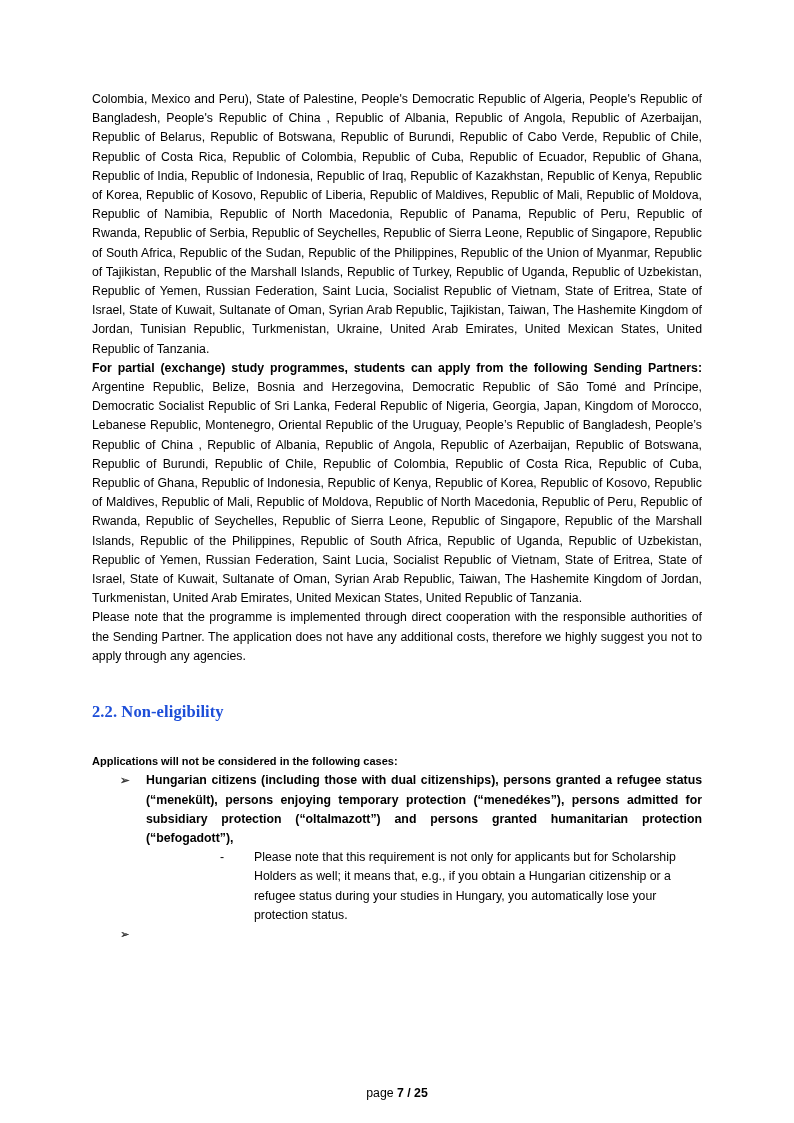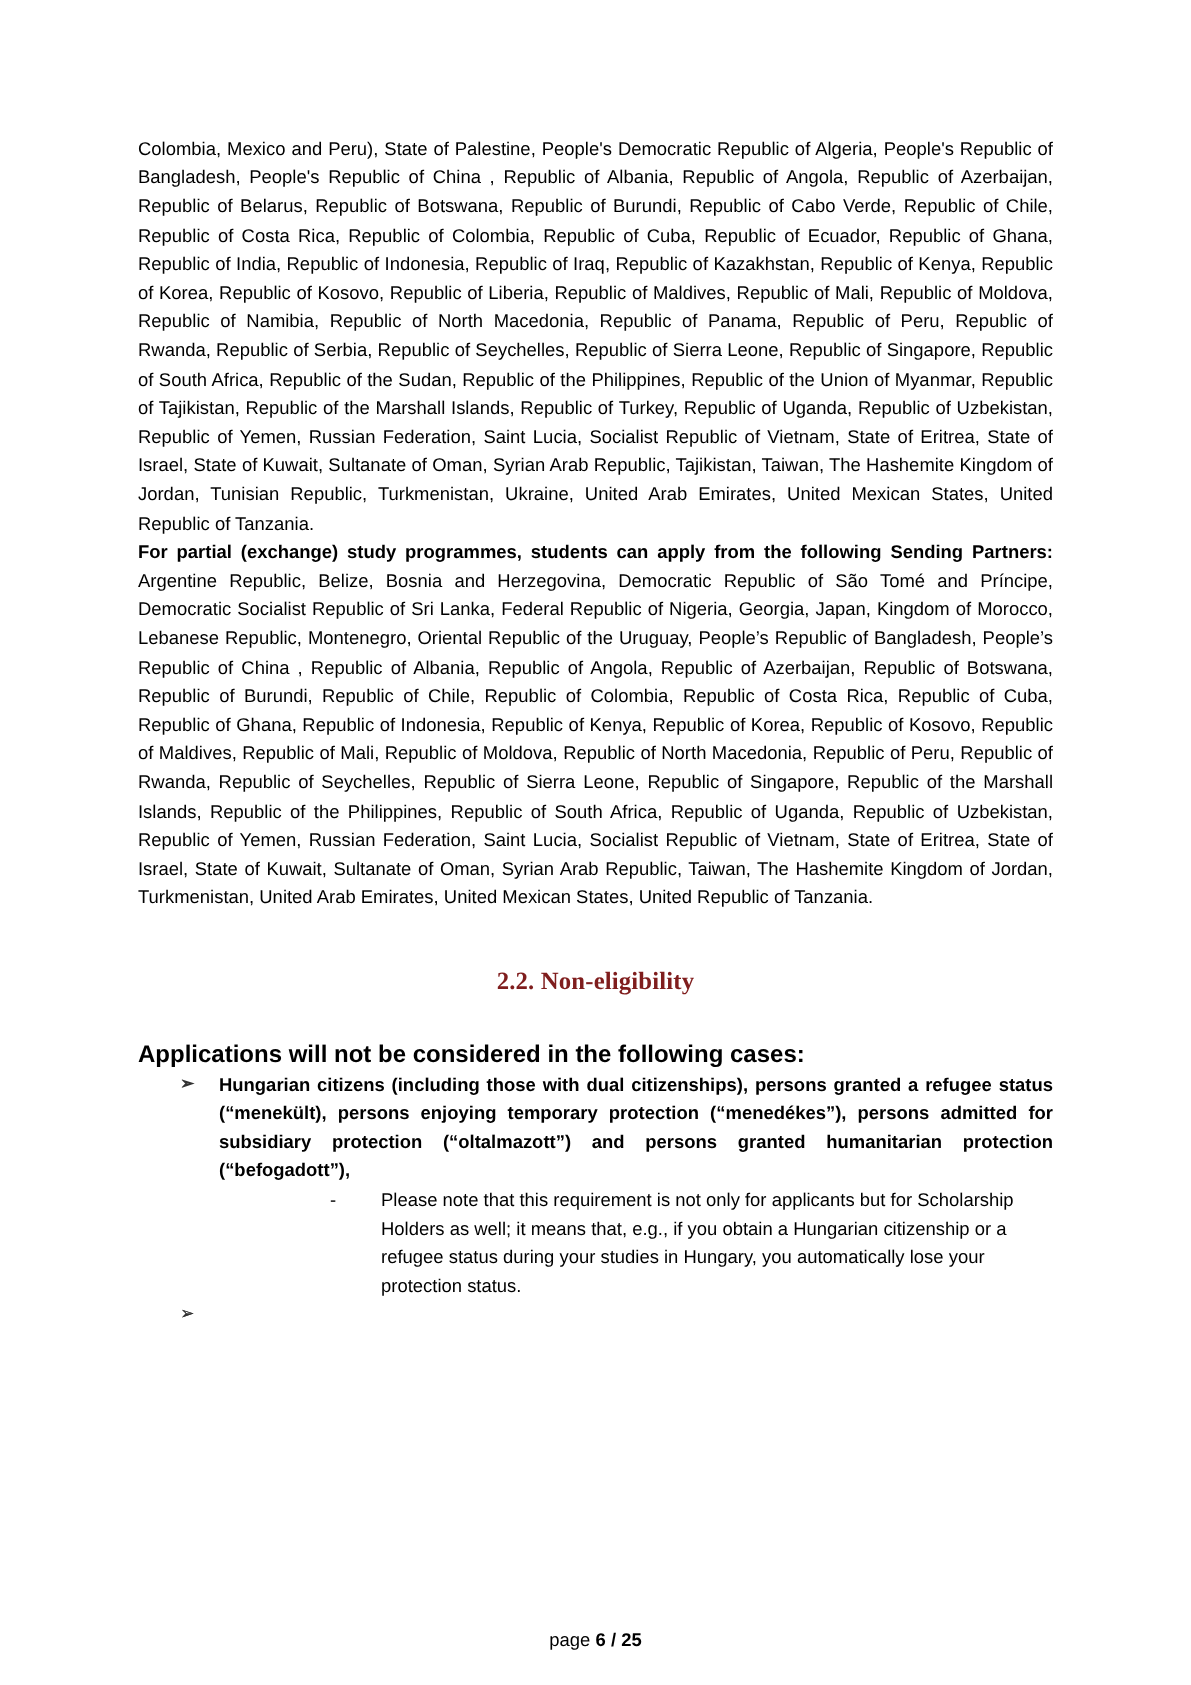--- a/index.html
+++ b/index.html
@@ -39,32 +39,31 @@
   .gap-para {
     margin-top: 19px;
   }
   .gap-note {
     margin-top: 47px;
   }
   h2.section-heading {
     font-family: "Liberation Serif", serif;
     font-size: 16.5px;
     font-weight: bold;
-    color: #7f1d1d;
+    color: #1d4ed8;
     margin: 0;
     padding: 0;
     letter-spacing: 0.1px;
-    text-align: center;
   }
   .heading-wrap {
     margin-top: 36px;
   }
   .intro-bold {
     margin-top: 30px;
-    font-size: 16px;
+    font-size: 11px;
     line-height: 19.2px;
     font-weight: bold;
   }
   ul.bullets {
     list-style: none;
     margin: 0;
     padding: 0;
   }
   li.bullet-item {
     position: relative;
@@ -125,20 +124,21 @@
 <body>
 
 <div class="page">
 
   <div class="content">
 
     <p class="body-text">Colombia, Mexico and Peru), State of Palestine, People's Democratic Republic of Algeria, People's Republic of Bangladesh, People's Republic of China , Republic of Albania, Republic of Angola, Republic of Azerbaijan, Republic of Belarus, Republic of Botswana, Republic of Burundi, Republic of Cabo Verde, Republic of Chile, Republic of Costa Rica, Republic of Colombia, Republic of Cuba, Republic of Ecuador, Republic of Ghana, Republic of India, Republic of Indonesia, Republic of Iraq, Republic of Kazakhstan, Republic of Kenya, Republic of Korea, Republic of Kosovo, Republic of Liberia, Republic of Maldives, Republic of Mali, Republic of Moldova, Republic of Namibia, Republic of North Macedonia, Republic of Panama, Republic of Peru, Republic of Rwanda, Republic of Serbia, Republic of Seychelles, Republic of Sierra Leone, Republic of Singapore, Republic of South Africa, Republic of the Sudan, Republic of the Philippines, Republic of the Union of Myanmar, Republic of Tajikistan, Republic of the Marshall Islands, Republic of Turkey, Republic of Uganda, Republic of Uzbekistan, Republic of Yemen, Russian Federation, Saint Lucia, Socialist Republic of Vietnam, State of Eritrea, State of Israel, State of Kuwait, Sultanate of Oman, Syrian Arab Republic, Tajikistan, Taiwan, The Hashemite Kingdom of Jordan, Tunisian Republic, Turkmenistan, Ukraine, United Arab Emirates, United Mexican States, United Republic of Tanzania.</p>
 
     <p class="body-text gap-para"><span class="lead-bold">For partial (exchange) study programmes, students can apply from the following Sending Partners:</span><span> Argentine Republic, Belize, Bosnia and Herzegovina, Democratic Republic of São Tomé and Príncipe, Democratic Socialist Republic of Sri Lanka, Federal Republic of Nigeria, Georgia, Japan, Kingdom of Morocco, Lebanese Republic, Montenegro, Oriental Republic of the Uruguay, People’s Republic of Bangladesh,  People’s Republic of China , Republic of Albania, Republic of Angola, Republic of Azerbaijan, Republic of Botswana, Republic of Burundi, Republic of Chile,  Republic of Colombia, Republic of Costa Rica, Republic of Cuba, Republic of Ghana, Republic of Indonesia, Republic of Kenya, Republic of Korea, Republic of Kosovo, Republic of Maldives, Republic of Mali, Republic of Moldova, Republic of North Macedonia, Republic of Peru, Republic of Rwanda, Republic of Seychelles, Republic of Sierra Leone, Republic of Singapore, Republic of the Marshall Islands, Republic of the Philippines, Republic of South Africa, Republic of Uganda, Republic of Uzbekistan, Republic of Yemen, Russian Federation, Saint Lucia, Socialist Republic of Vietnam, State of Eritrea, State of Israel, State of Kuwait, Sultanate of Oman, Syrian Arab Republic, Taiwan, The Hashemite Kingdom of Jordan, Turkmenistan, United Arab Emirates, United Mexican States, United Republic of Tanzania.</span></p>
 
+    <p class="body-text gap-note">Please note that the programme is implemented through direct cooperation with the responsible authorities of the Sending Partner. The application does not have any additional costs, therefore we highly suggest you not to apply through any agencies.</p>
 
     <div class="heading-wrap">
       <h2 class="section-heading">2.2. Non-eligibility</h2>
     </div>
 
     <div class="intro-bold">Applications will not be considered in the following cases:</div>
 
     <ul class="bullets">
 
       <li class="bullet-item bold-item">
@@ -158,16 +158,16 @@
 
       <li class="bullet-item">
         <span class="marker">➢</span>
       </li>
 
     </ul>
 
   </div>
 
   <div class="footer">
-    <span class="page-word">page </span><span class="page-nums">6 / 25</span>
+    <span class="page-word">page </span><span class="page-nums">7 / 25</span>
   </div>
 
 </div>
 
 </body></html>

